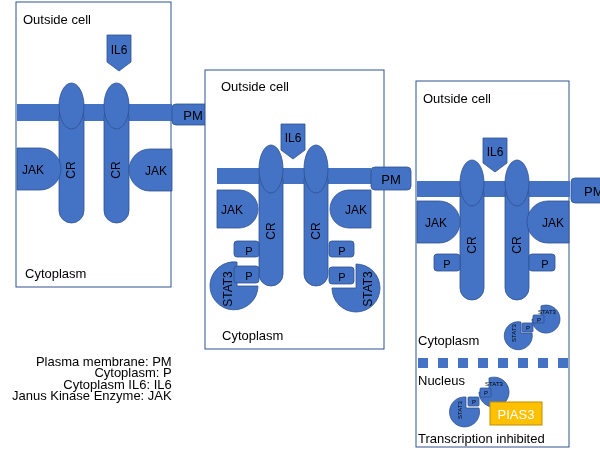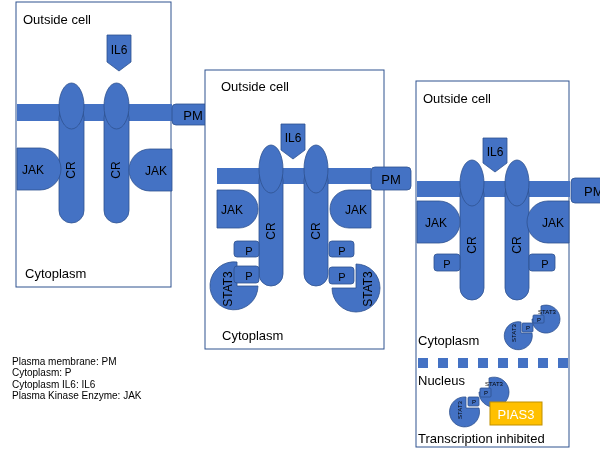--- a/index.html
+++ b/index.html
@@ -2,21 +2,21 @@
 <html><head>
 <meta charset="utf-8">
 <style>
   html, body { margin: 0; padding: 0; background: #ffffff; }
   body { width: 600px; height: 450px; position: relative; overflow: hidden;
          font-family: "Liberation Sans", "DejaVu Sans", sans-serif; }
   svg { position: absolute; left: 0; top: 0; }
   .box { fill: #ffffff; stroke: #2F528F; stroke-width: 1; }
   .shape { fill: #4472C4; stroke: #2F528F; stroke-width: 0.8; }
   .lbl { fill: #000000; font-family: "Liberation Sans", "DejaVu Sans", sans-serif; }
-  .legend { position: absolute; left: 12px; top: 356px; font-size: 10px; line-height: 11.3px; color: #000; }
+  .legend { position: absolute; left: 12px; top: 356px; font-size: 13px; line-height: 11.3px; color: #000; text-align: right; }
   .legend div { white-space: nowrap; }
 </style>
 </head>
 <body>
 
 <svg width="600" height="450" viewBox="0 0 600 450">
 
   <g>
     <rect class="box" x="16" y="2" width="155" height="285" style="stroke: rgb(47, 82, 143);"></rect>
     <text class="lbl" x="23" y="24" font-size="13">Outside cell</text>
@@ -150,14 +150,14 @@
     </g>
 
     <text class="lbl" x="418" y="443" font-size="13">Transcription inhibited</text>
   </g>
 </svg>
 
 <div class="legend">
   <div>Plasma membrane: PM</div>
   <div>Cytoplasm: P</div>
   <div>Cytoplasm IL6: IL6</div>
-  <div>Plasma Kinase Enzyme: JAK</div>
+  <div>Janus Kinase Enzyme: JAK</div>
 </div>
 
 </body></html>

